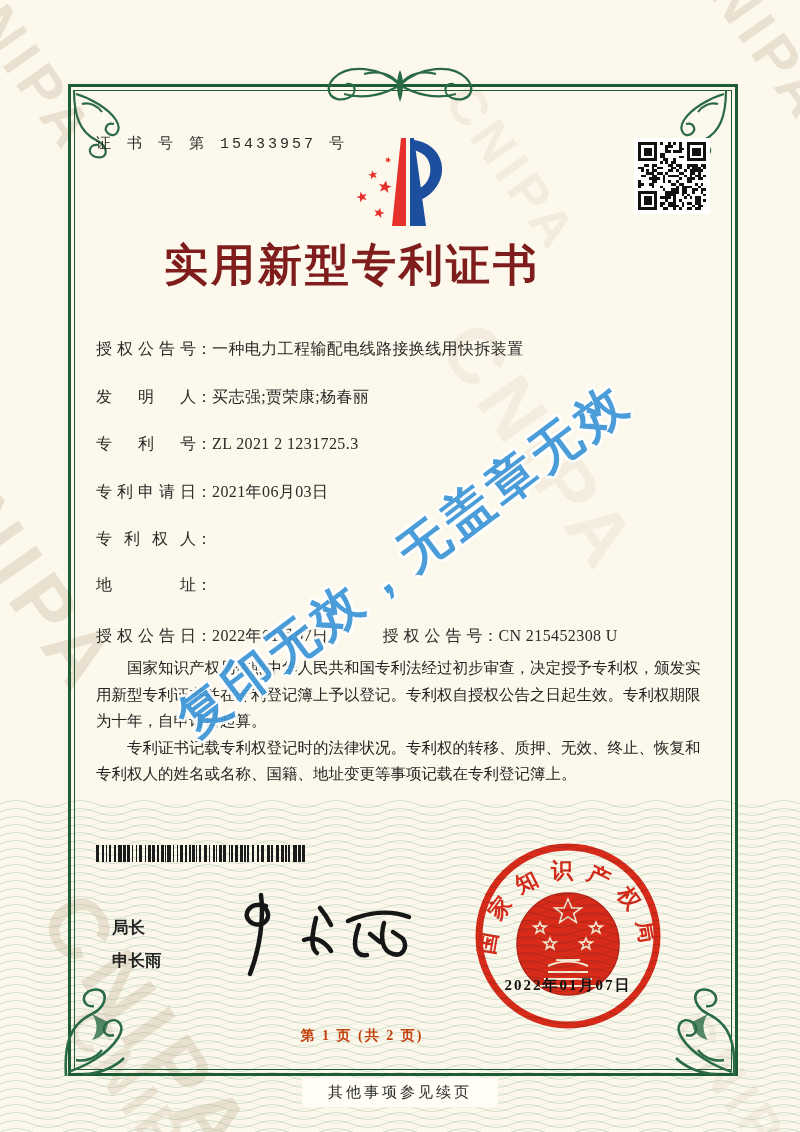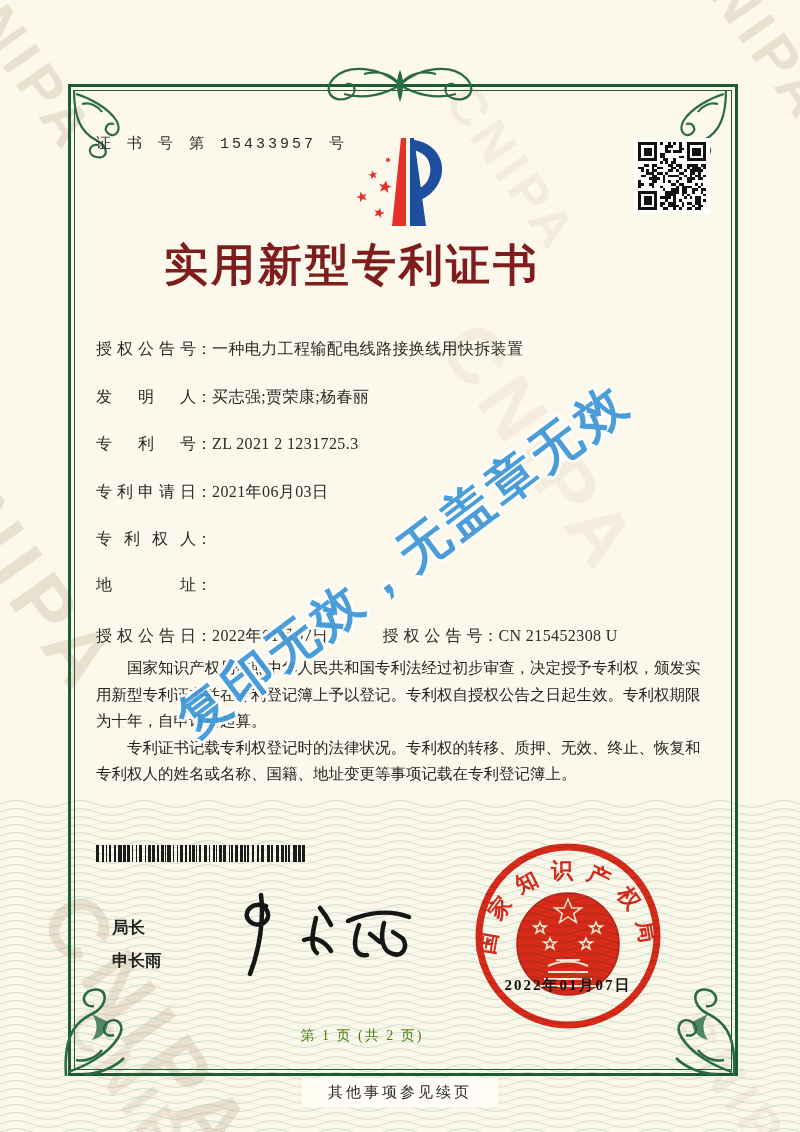--- a/index.html
+++ b/index.html
@@ -48,21 +48,21 @@
   .officer{position:absolute;left:112px;top:911px;z-index:3;
     font-family:"Liberation Sans","DejaVu Sans",sans-serif;
     font-size:16.5px;font-weight:600;color:#222;line-height:33px;}
   .signature{position:absolute;left:212px;top:890px;z-index:3;}
   
   .seal{position:absolute;left:468px;top:836px;z-index:4;opacity:.95;mix-blend-mode:multiply;}
   .seal-date{position:absolute;left:470px;top:976px;width:196px;z-index:5;
     text-align:center;font-size:15px;color:#111;letter-spacing:2px;font-weight:600;}
   
   .page-info{position:absolute;left:68px;top:1027px;width:588px;z-index:3;
-    text-align:center;font-size:14px;color:#4d7c0f;letter-spacing:2px;}
+    text-align:center;font-size:14px;color:#c2410c;letter-spacing:2px;font-weight:bold;}
   .bottom-note-wrap{position:absolute;left:0;top:1078px;width:800px;z-index:3;text-align:center;}
   .bottom-note{display:inline-block;background:#fffdf6;padding:5px 26px;
     font-size:15px;color:#2b2b28;letter-spacing:3px;}
   
   .copy-wm{position:absolute;left:404px;top:560px;z-index:6;white-space:nowrap;
     transform:translate(-50%,-50%) rotate(-37deg);
     font-size:50px;font-weight:bold;letter-spacing:5px;color:#3e97d8;opacity:.93;
     text-shadow:-2px -2px 0 #fff,2px -2px 0 #fff,-2px 2px 0 #fff,2px 2px 0 #fff,
       0 -3px 0 #fff,0 3px 0 #fff,-3px 0 0 #fff,3px 0 0 #fff;}
 </style>

